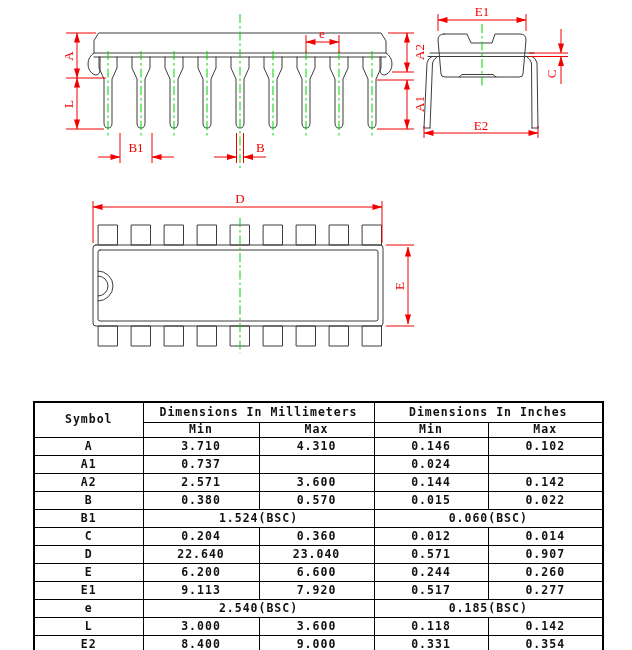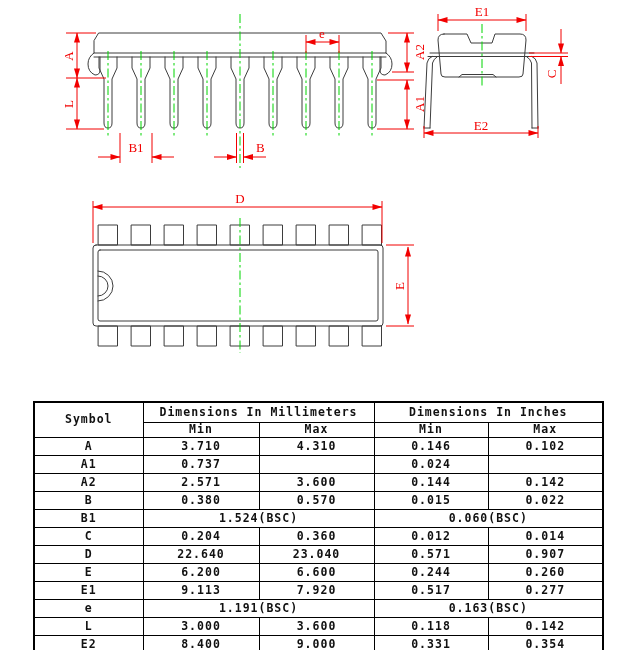--- a/index.html
+++ b/index.html
@@ -244,22 +244,22 @@
     </tr>
     <tr>
       <td class="sym">E1</td>
       <td>9.113</td>
       <td>7.920</td>
       <td>0.517</td>
       <td>0.277</td>
     </tr>
     <tr>
       <td class="sym">e</td>
-      <td colspan="2">1.191(BSC)</td>
-      <td colspan="2">0.163(BSC)</td>
+      <td colspan="2">2.540(BSC)</td>
+      <td colspan="2">0.185(BSC)</td>
     </tr>
     <tr>
       <td class="sym">L</td>
       <td>3.000</td>
       <td>3.600</td>
       <td>0.118</td>
       <td>0.142</td>
     </tr>
     <tr>
       <td class="sym">E2</td>

